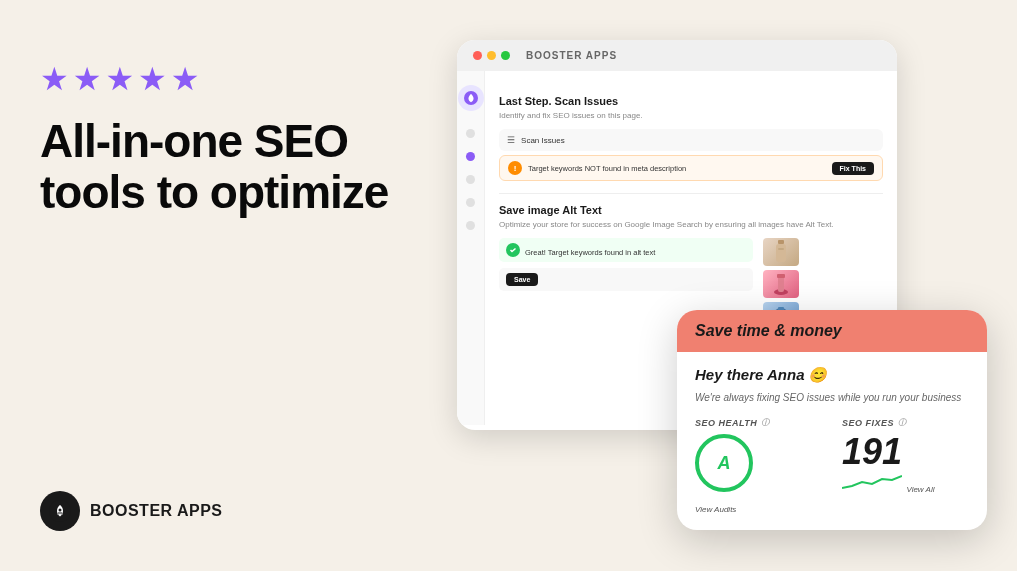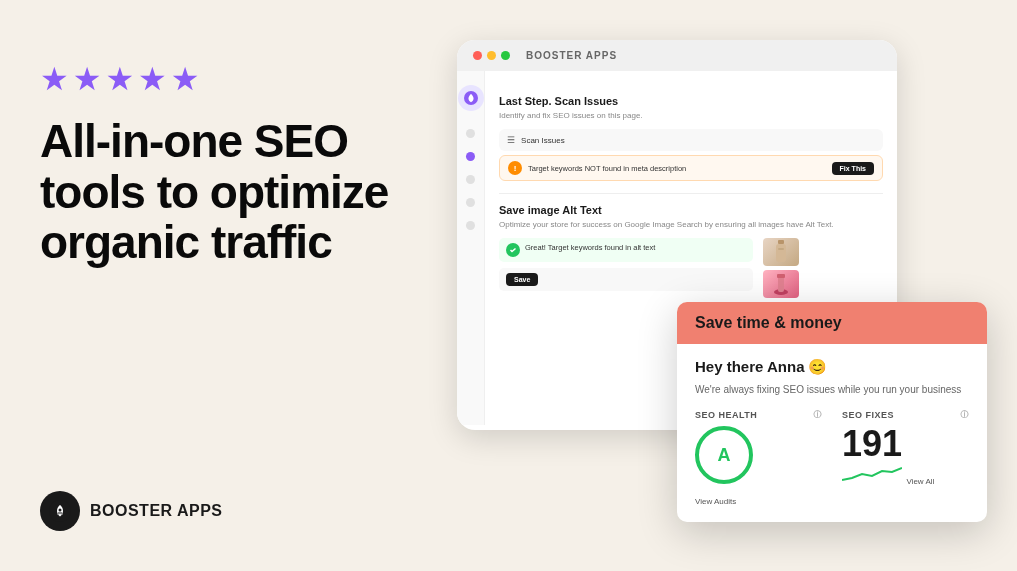--- a/index.html
+++ b/index.html
@@ -211,21 +211,21 @@
     .alt-left {
       flex: 1;
     }
 
     .alt-right {
       width: 120px;
     }
 
     .success-row {
       display: flex;
-      align-items: flex-start;
+      align-items: flex-end;
       gap: 5px;
       background: #f0fff4;
       border-radius: 5px;
       padding: 5px 7px;
       margin-bottom: 6px;
     }
 
     .success-icon {
       width: 14px;
       height: 14px;
@@ -288,27 +288,28 @@
     }
 
     
     .thumb-1 { background: linear-gradient(135deg, #e8d5c4 0%, #c4a882 100%); }
     .thumb-2 { background: linear-gradient(135deg, #ffb3c1 0%, #e06080 100%); }
     .thumb-3 { background: linear-gradient(135deg, #b8d4f0 0%, #6899cc 100%); }
 
     
     .float-card {
       position: absolute;
-      bottom: 8px;
+      bottom: 0;
       right: 0;
       width: 310px;
       background: white;
-      border-radius: 10px;
+      border-radius: 20px;
       box-shadow: 0 10px 40px rgba(0,0,0,0.2);
       overflow: hidden;
+      font-style: italic;
     }
 
     .card-header {
       background: #f08070;
       padding: 12px 18px;
     }
 
     .card-header-title {
       font-size: 16px;
       font-weight: 800;
@@ -343,21 +344,20 @@
 
     .metric-label {
       font-size: 9px;
       font-weight: 700;
       color: #555;
       letter-spacing: 0.5px;
       margin-bottom: 6px;
       display: flex;
       align-items: center;
       gap: 4px;
-      justify-content: space-between;
     }
 
     .metric-info {
       font-size: 8px;
       color: #aaa;
     }
 
     .seo-circle {
       width: 58px;
       height: 58px;
@@ -426,21 +426,20 @@
     <span class="star">★</span>
     <span class="star">★</span>
     <span class="star">★</span>
     <span class="star">★</span>
     <span class="star">★</span>
   </div>
 
   <h1 class="headline">
     <span>All-in-one SEO</span><br>
     <span>tools to optimize</span><br>
-    <span>organic traffic</span>
   </h1>
 </div>
 
 <div class="brand-logo">
   <div class="brand-icon">
     <svg width="22" height="22" viewBox="0 0 22 22" fill="none">
       <circle cx="11" cy="11" r="11" fill="#1a1a1a"></circle>
       <path d="M11 5C11 5 14 7 14 11C14 13.5 12.5 15.5 11 16.5C9.5 15.5 8 13.5 8 11C8 7 11 5 11 5Z" fill="white"></path>
       <path d="M9 12L8 15L11 14L14 15L13 12" fill="#888"></path>
       <circle cx="11" cy="10" r="1.5" fill="#1a1a1a"></circle>

